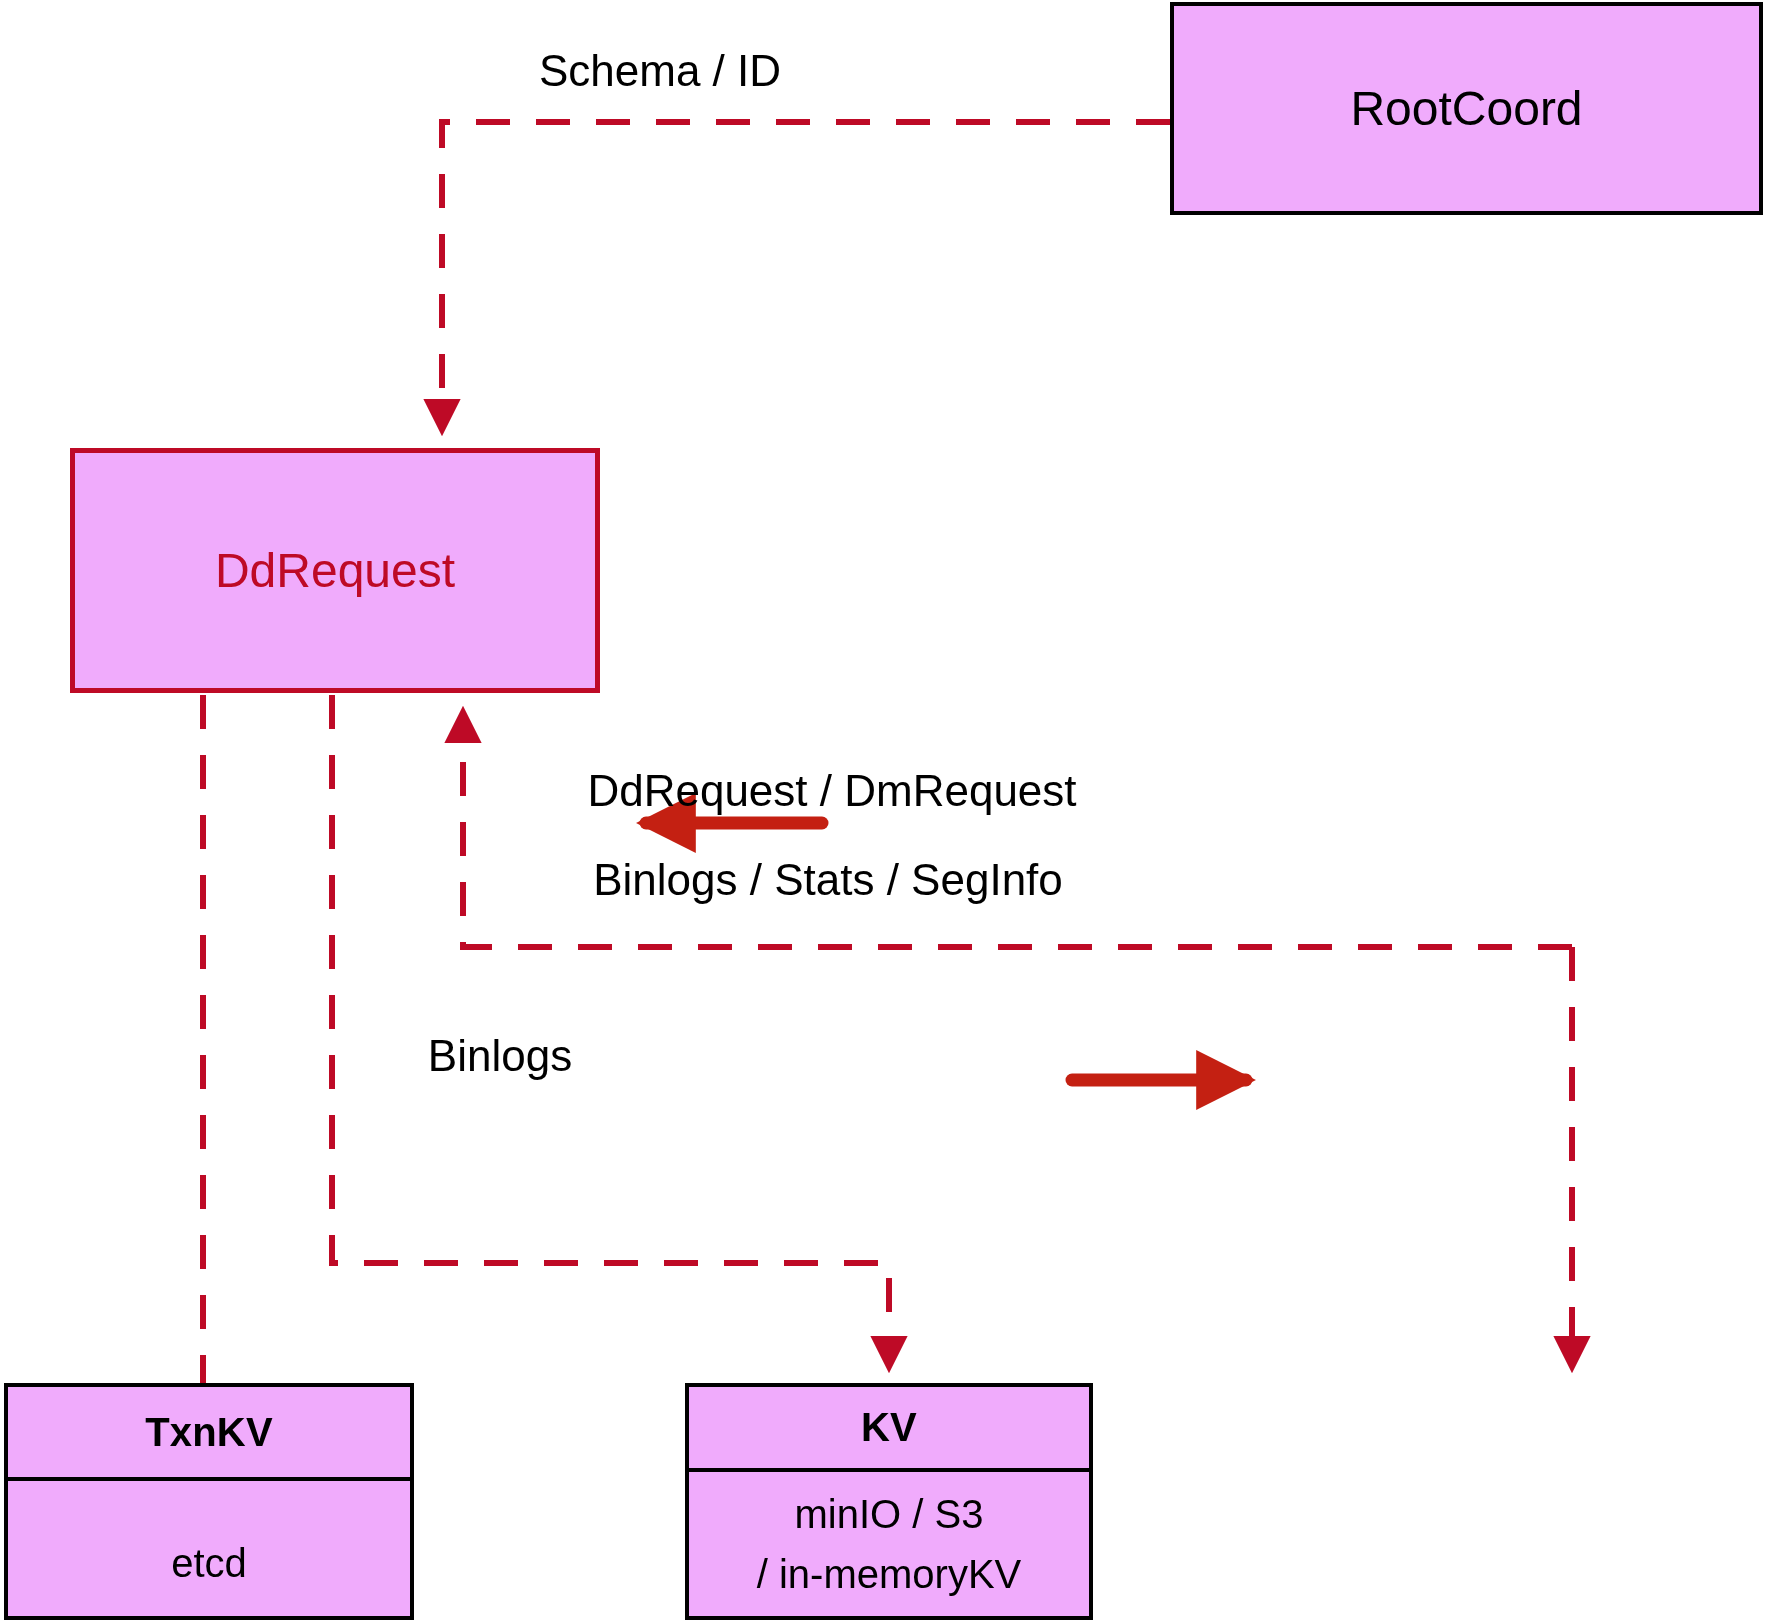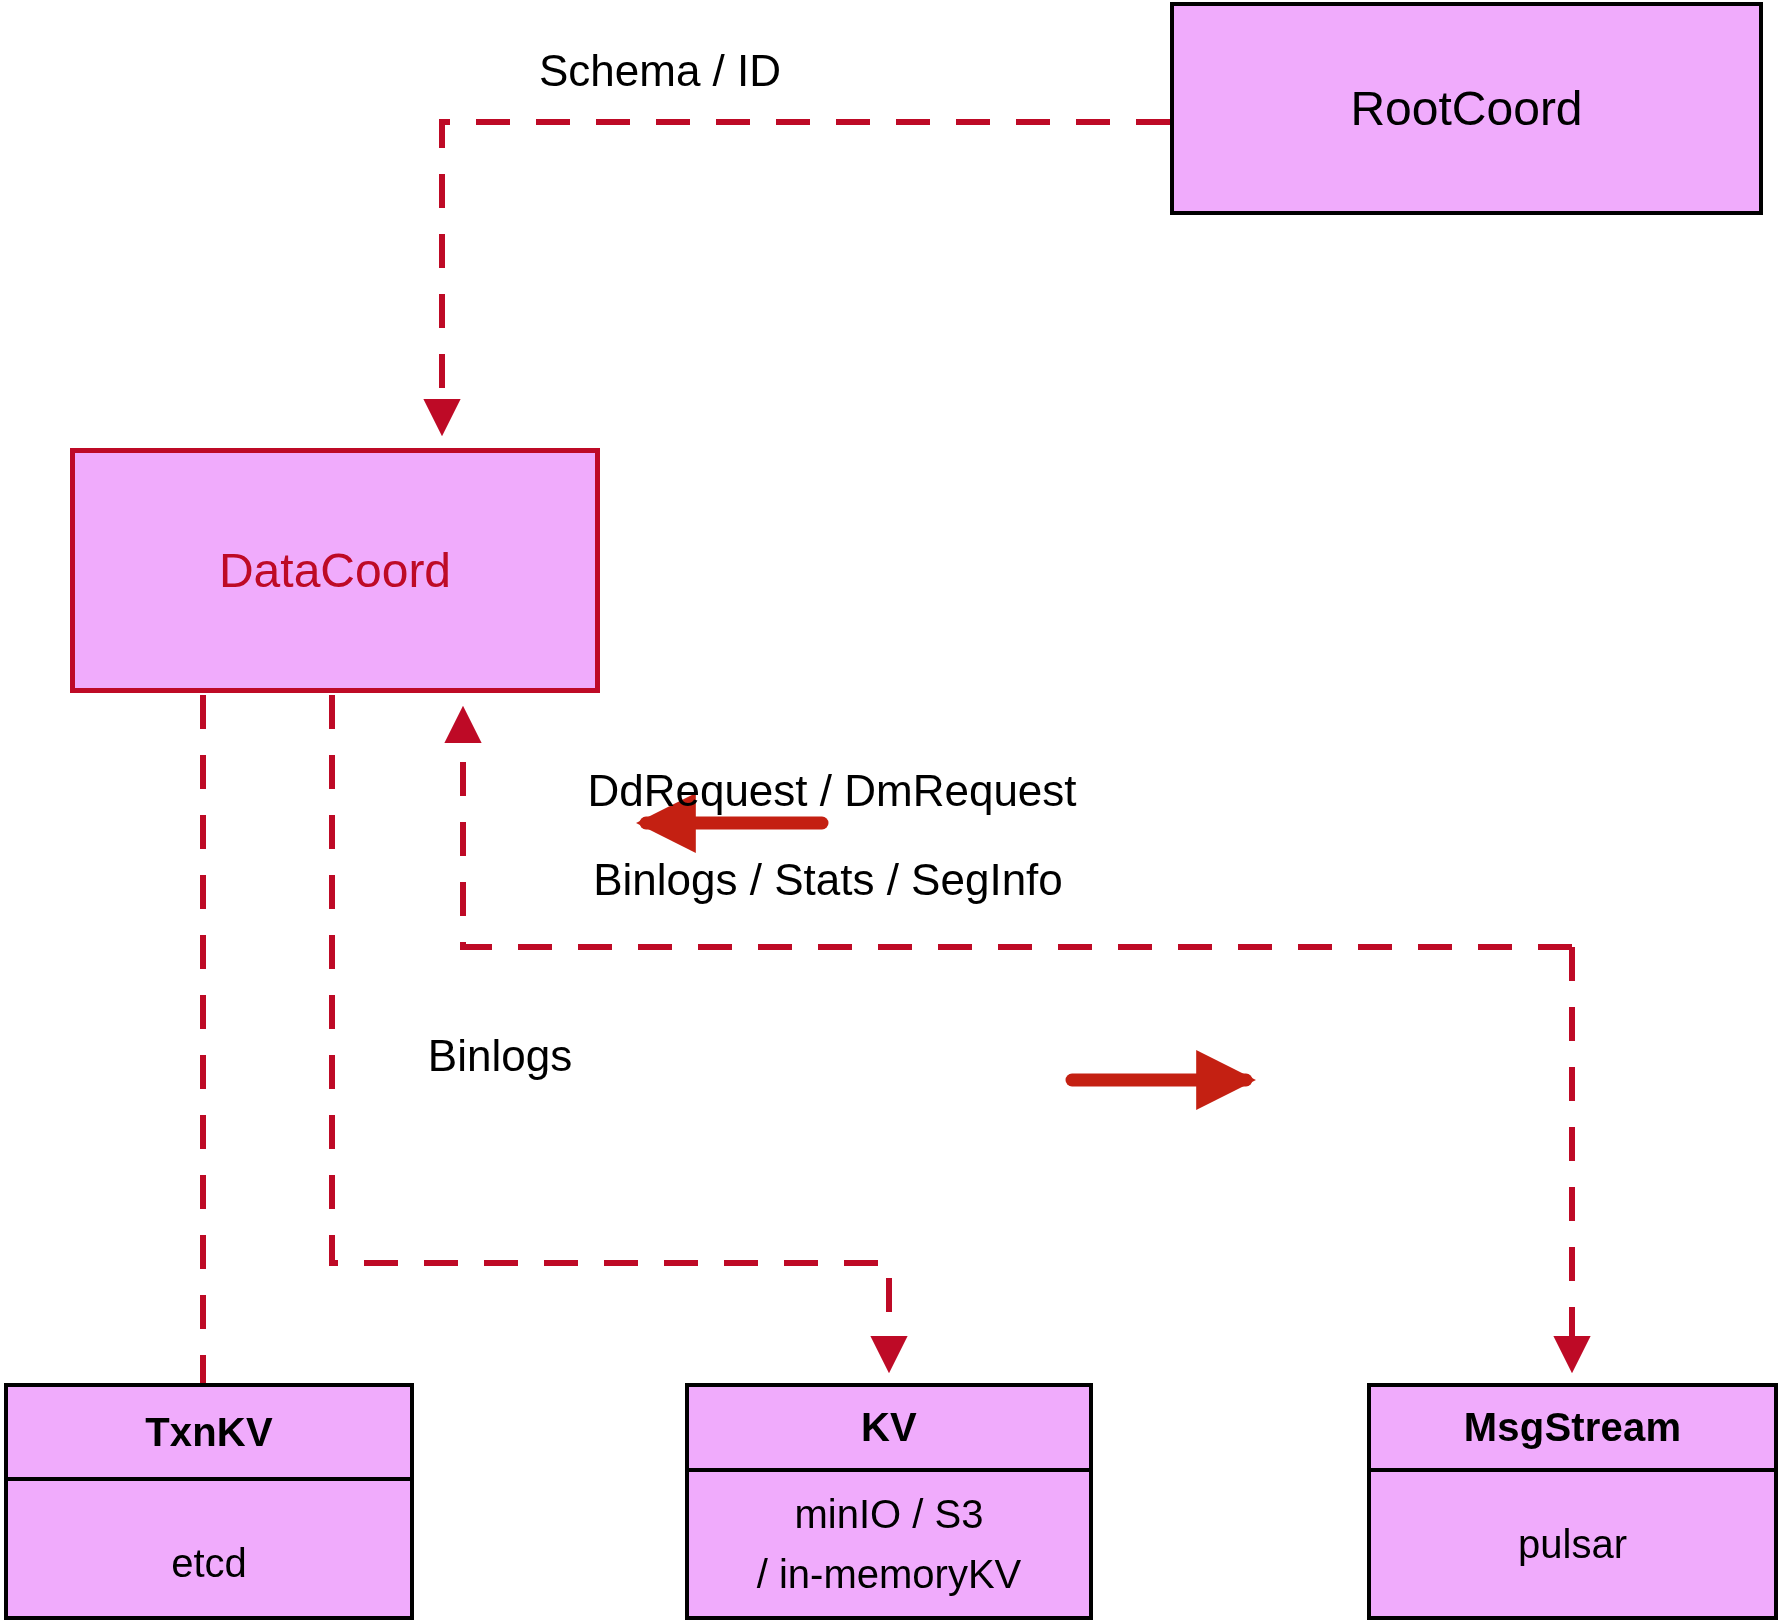--- a/index.html
+++ b/index.html
@@ -118,41 +118,34 @@
 
   <div class="edge-label" style="left:828px; top:855px;">Binlogs / Stats / SegInfo</div>
 
   <div class="edge-label" style="left:500px; top:1031px;">Binlogs</div>
 
   <div class="node node-black" style="left:1170px; top:2px; width:593px; height:213px;">
     <div class="node-plain-label">RootCoord</div>
   </div>
 
   <div class="node node-red" style="left:70px; top:448px; width:530px; height:245px;">
-    <div class="node-plain-label">DataCoord</div>
+    <div class="node-plain-label">DdRequest</div>
   </div>
 
   <div class="node node-black" style="left:4px; top:1383px; width:410px; height:237px;">
     <div class="node-title" style="height:90px;">TxnKV</div>
     <div class="node-divider"></div>
     <div class="node-body" style="height:164px;">
       <div>etcd</div>
     </div>
   </div>
 
   <div class="node node-black" style="left:685px; top:1383px; width:408px; height:237px;">
     <div class="node-title" style="height:81px;">KV</div>
     <div class="node-divider"></div>
     <div class="node-body" style="height:144px;">
       <div>minIO / S3</div>
       <div>/ in-memoryKV</div>
     </div>
   </div>
 
-  <div class="node node-black" style="left:1367px; top:1383px; width:411px; height:237px;">
-    <div class="node-title" style="height:81px;">MsgStream</div>
-    <div class="node-divider"></div>
-    <div class="node-body" style="height:144px;">
-      <div>pulsar</div>
-    </div>
-  </div>
 
 </div>
 
 </body></html>

